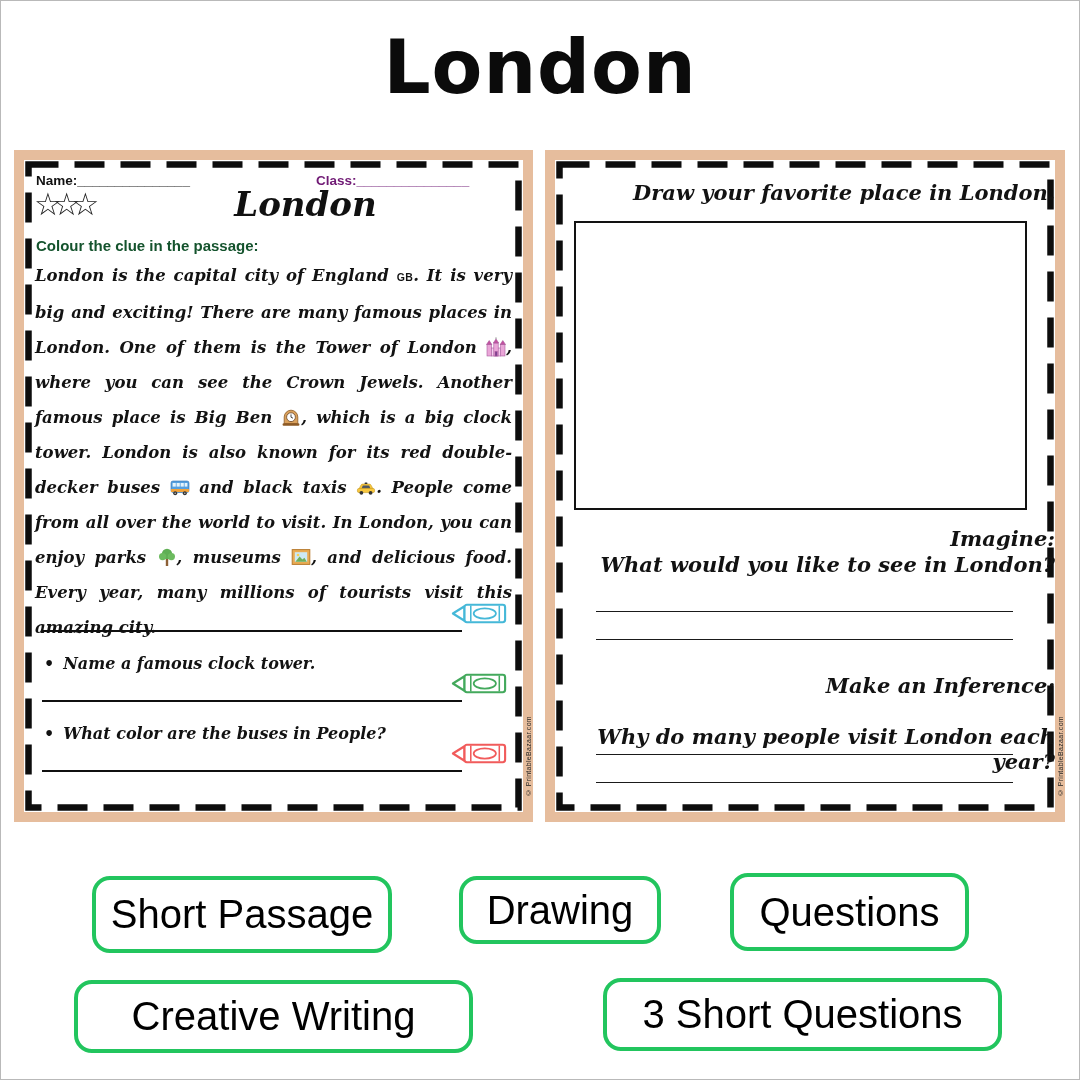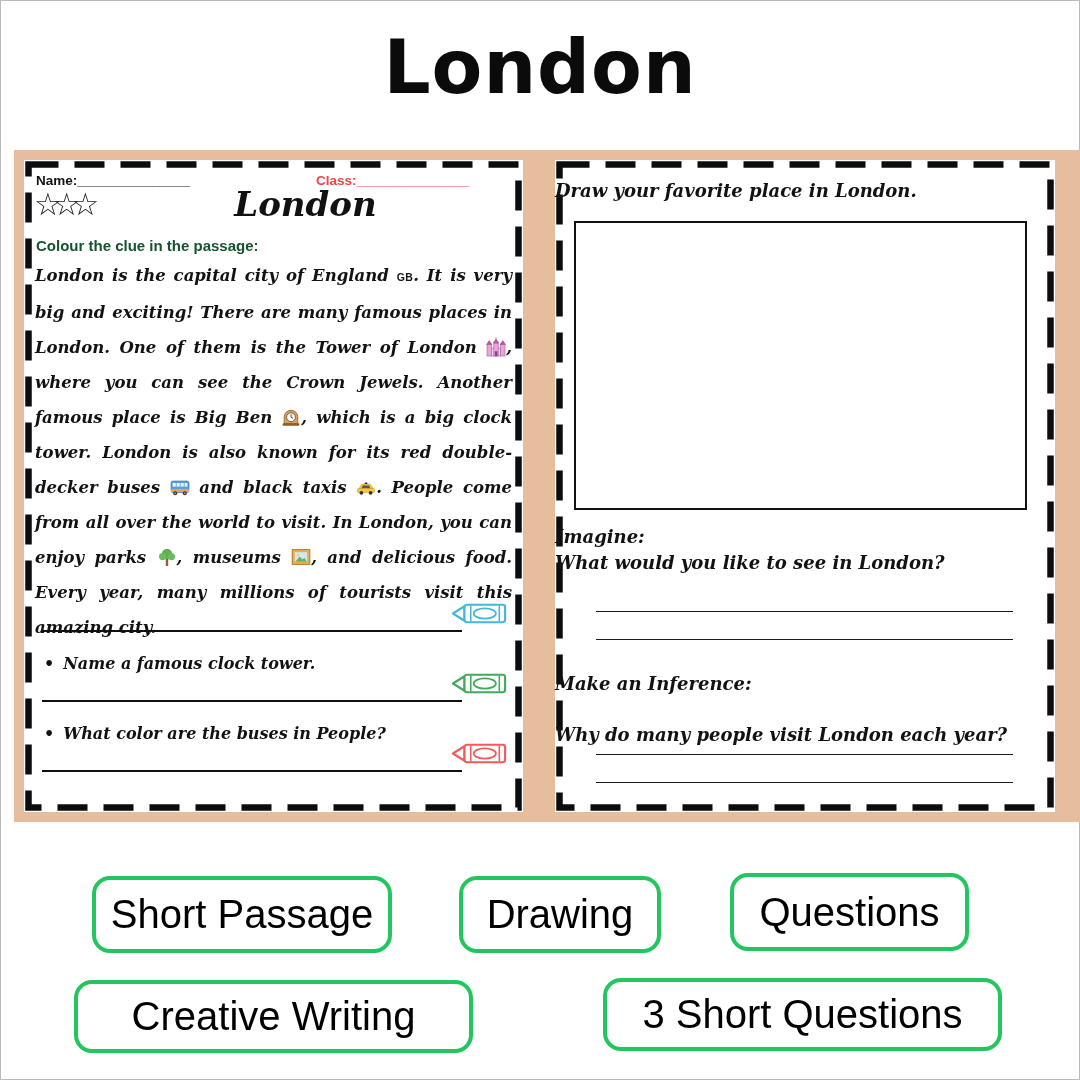--- a/index.html
+++ b/index.html
@@ -3,32 +3,32 @@
 <meta charset="utf-8">
 <style>
   html,body{margin:0;padding:0;background:#fff;}
   .canvas{position:relative;width:1080px;height:1080px;background:#fff;overflow:hidden;
           font-family:"Liberation Sans",sans-serif;box-shadow:inset 0 0 0 1px #b9b9b9;}
   
   .main-title{position:absolute;top:24px;left:0;width:100%;text-align:center;
               font-family:"DejaVu Sans",sans-serif;font-weight:700;font-size:74px;
               letter-spacing:1px;color:#0b0b0b;}
   
-  .sheet{position:absolute;top:150px;height:672px;background:#e6bd9d;padding-left:30px;}
+  .sheet{position:absolute;top:150px;height:672px;background:#e6bd9d;}
   .sheet-left{left:14px;width:519px;}
   .sheet-right{left:545px;width:520px;}
   .sheet-inner{position:absolute;left:10px;top:10px;background:#fff;}
   .sheet-left .sheet-inner{width:499px;height:652px;}
   .sheet-right .sheet-inner{width:500px;height:652px;}
   svg.dash{position:absolute;left:0;top:0;pointer-events:none;}
   .copyright{position:absolute;right:1px;bottom:26px;writing-mode:vertical-rl;
              transform:rotate(180deg);font-size:7px;color:#222;letter-spacing:.3px;}
   
   .name-label{position:absolute;top:13px;left:12px;font-size:13.5px;font-weight:700;color:#111;}
-  .class-label{position:absolute;top:13px;left:292px;font-size:13.5px;font-weight:700;color:#ef4444;}
+  .class-label{position:absolute;top:13px;left:292px;font-size:13.5px;font-weight:700;color:#701a75;}
   .stars{position:absolute;top:26px;left:10px;font-family:"DejaVu Sans",sans-serif;
          font-size:31px;letter-spacing:-9px;color:#222;}
   .ws-title{position:absolute;top:24px;left:0;width:100%;box-sizing:border-box;padding-left:64px;
             text-align:center;font-family:"DejaVu Serif",serif;font-style:italic;font-weight:700;
             font-size:34px;color:#111;}
   .instruction{position:absolute;top:77px;left:12px;font-size:15px;font-weight:700;color:#14532d;}
   .passage{position:absolute;top:98px;left:11px;width:477px;text-align:justify;
            font-family:"DejaVu Serif",serif;font-style:italic;font-weight:700;
            font-size:16.5px;line-height:35px;color:#121212;}
   .picon{display:inline-block;width:20px;height:20px;vertical-align:-4px;}
@@ -37,39 +37,39 @@
             font-weight:700;font-size:10.5px;letter-spacing:.4px;vertical-align:0;}
   .questions{position:absolute;top:424px;left:12px;width:475px;}
   .question{position:relative;height:70px;}
   .q-text{font-family:"DejaVu Serif",serif;font-style:italic;font-weight:700;
           font-size:16px;color:#121212;padding-left:8px;}
   .q-bullet{margin-right:9px;font-style:normal;}
   .crayon-wrap{position:absolute;right:3px;top:16px;width:58px;height:27px;}
   .crayon-wrap svg{width:100%;height:100%;}
   .answer-line{position:absolute;left:6px;top:46px;width:420px;border-bottom:2.5px solid #101010;}
   
-  .rp-text{position:absolute;left:0;width:100%;text-align:left;
+  .rp-text{position:absolute;left:0;width:100%;text-align:right;
            font-family:"DejaVu Serif",serif;font-style:italic;font-weight:700;
-           font-size:18px;color:#121212;}
+           font-size:21px;color:#121212;}
   .draw-prompt{top:20px;}
   .draw-box{position:absolute;left:19px;top:61px;width:453px;height:289px;box-sizing:border-box;
             border:2.5px solid #121212;background:#fff;}
   .imagine-heading{top:366px;}
   .imagine-question{top:392px;}
   .inference-heading{top:513px;}
   .inference-question{top:564px;}
   .write-line{position:absolute;left:41px;width:417px;border-bottom:1.6px solid #1a1a1a;}
   .wl-1{top:451px;} .wl-2{top:479px;} .wl-3{top:594px;} .wl-4{top:622px;}
   
   .tag{position:absolute;box-sizing:border-box;border:4px solid #22c55e;border-radius:18px;
        background:#fff;display:flex;align-items:center;justify-content:center;
        font-family:"Liberation Sans",sans-serif;font-size:40px;font-weight:500;color:#000;
        white-space:nowrap;}
   .tag-1{left:92px;top:876px;width:300px;height:77px;}
-  .tag-2{left:459px;top:876px;width:202px;height:77px;}
+  .tag-2{left:459px;top:876px;width:202px;height:68px;}
   .tag-3{left:730px;top:873px;width:239px;height:78px;}
   .tag-4{left:74px;top:980px;width:399px;height:73px;}
   .tag-5{left:603px;top:978px;width:399px;height:73px;}
 </style>
 </head>
 <body>
 
 <div class="canvas">
 
   <div class="main-title">London</div>

